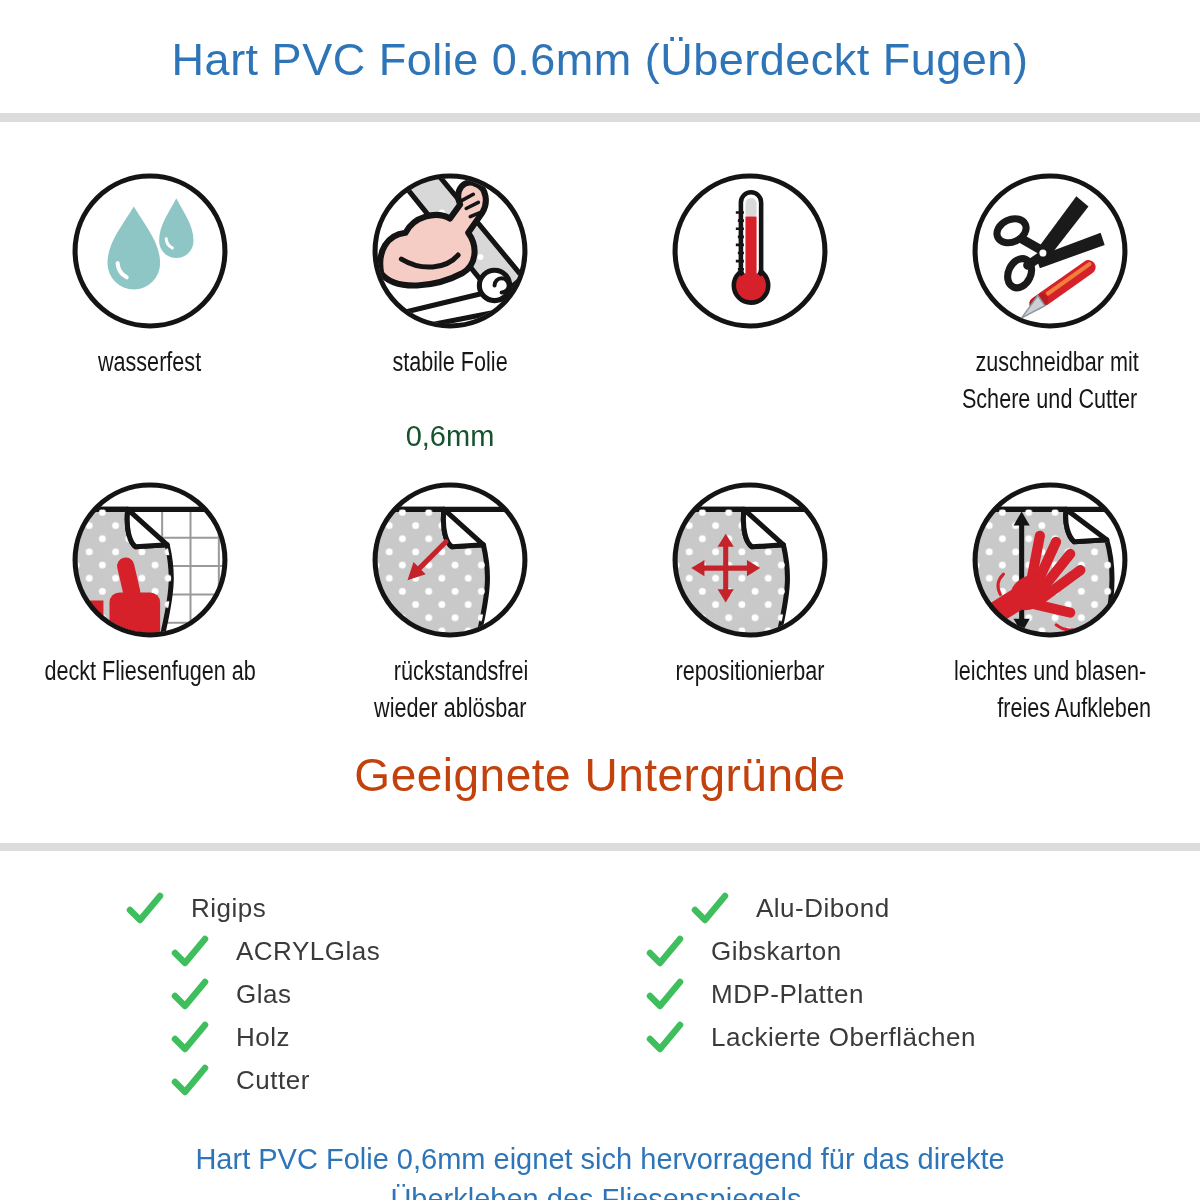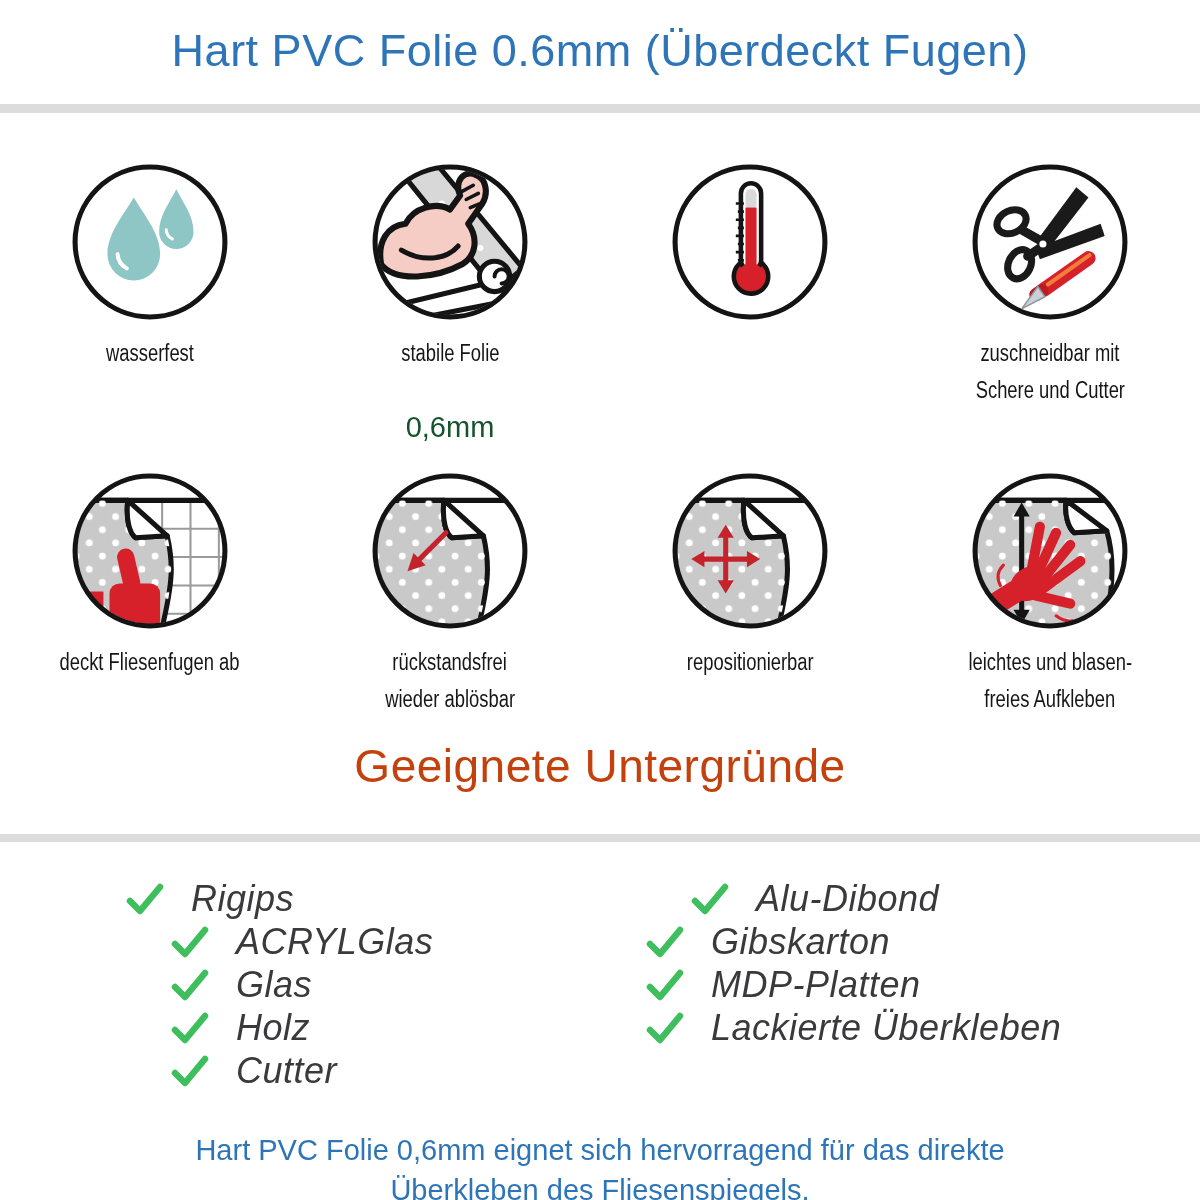--- a/index.html
+++ b/index.html
@@ -1,35 +1,35 @@
 <!DOCTYPE html>
 <html><head>
 <meta charset="utf-8">
 <style>
   html,body{margin:0;padding:0;background:#fff;}
   body{width:1200px;height:1200px;overflow:hidden;font-family:"Liberation Sans",sans-serif;}
-  .page{width:1200px;height:940px;position:relative;background:#fff;}
+  .page{width:1200px;height:940px;position:relative;background:#fff;margin-top:9px;}
 
   .title{margin:0;padding-top:26px;line-height:50px;margin-bottom:28px;
          font-size:45px;font-weight:400;text-align:center;color:#2e75b8;letter-spacing:.5px;}
   .divider{height:9px;background:#dcdcdc;width:100%;}
   .divider.mid{height:8px;margin-top:40px;}
 
   .features{display:grid;grid-template-columns:repeat(4,300px);row-gap:26px;padding-top:48px;}
   .feat{display:flex;flex-direction:column;align-items:center;}
   .feat-icon{width:162px;height:162px;display:block;}
-  .feat-label{margin-top:12px;font-size:23px;line-height:37px;color:#161616;text-align:center;}
+  .feat-label{margin-top:12px;font-size:27px;line-height:37px;color:#161616;text-align:right;}
   .cond{display:inline-block;transform:scaleX(0.8);white-space:nowrap;}
   .note{margin-top:2px;font-size:29px;color:#14532d;text-align:center;}
 
   .surfaces-title{margin:18px 0 0 0;font-size:46px;font-weight:400;line-height:56px;
                   text-align:center;color:#c2410c;letter-spacing:.5px;}
 
   .checklist{width:1010px;margin:38px auto 0;display:grid;grid-template-columns:520px 490px;row-gap:5px;}
-  .check-item{display:flex;align-items:center;gap:26px;font-size:36px;color:#3a3a3c;height:38px;letter-spacing:.5px;font-style:italic;}
+  .check-item{display:flex;align-items:center;gap:26px;font-size:26px;color:#3a3a3c;height:38px;letter-spacing:.5px;}
   .col-left .check-item,.check-item.left{padding-left:30px;}
   .check-item.right{padding-left:75px;}
   .check-svg{width:40px;height:34px;flex:0 0 auto;}
 
   .footer{margin-top:40px;text-align:center;font-size:29px;line-height:40px;color:#2e75b8;}
 </style>
 </head>
 <body>
 
 <div class="page">
@@ -304,21 +304,21 @@
       <svg class="check-svg" viewBox="0 0 40 34">
           <path d="M5 19 L15 29 L35 5" stroke="#3ebe5c" stroke-width="6.5" fill="none" stroke-linecap="round" stroke-linejoin="round"></path>
         </svg>
 
       <span>Holz</span>
     </div>
     <div class="check-item left">
       <svg class="check-svg" viewBox="0 0 40 34">
           <path d="M5 19 L15 29 L35 5" stroke="#3ebe5c" stroke-width="6.5" fill="none" stroke-linecap="round" stroke-linejoin="round"></path>
         </svg>
-      <span>Lackierte Überkleben</span>
+      <span>Lackierte Oberflächen</span>
     </div>
     <div class="check-item right">
       <svg class="check-svg" viewBox="0 0 40 34">
           <path d="M5 19 L15 29 L35 5" stroke="#3ebe5c" stroke-width="6.5" fill="none" stroke-linecap="round" stroke-linejoin="round"></path>
         </svg>
       <span>Cutter</span>
     </div>
   </div>
 
   <div class="footer">

